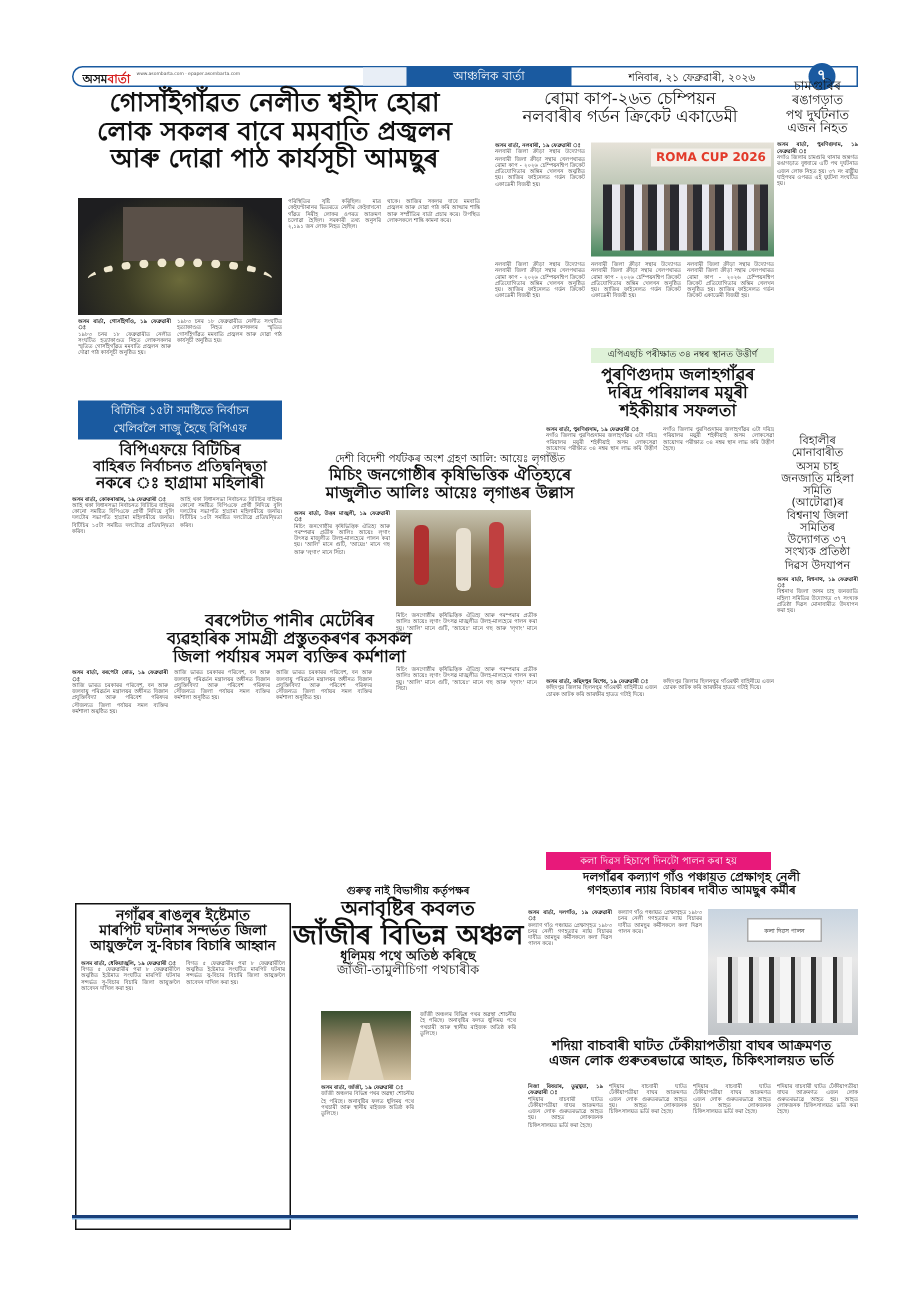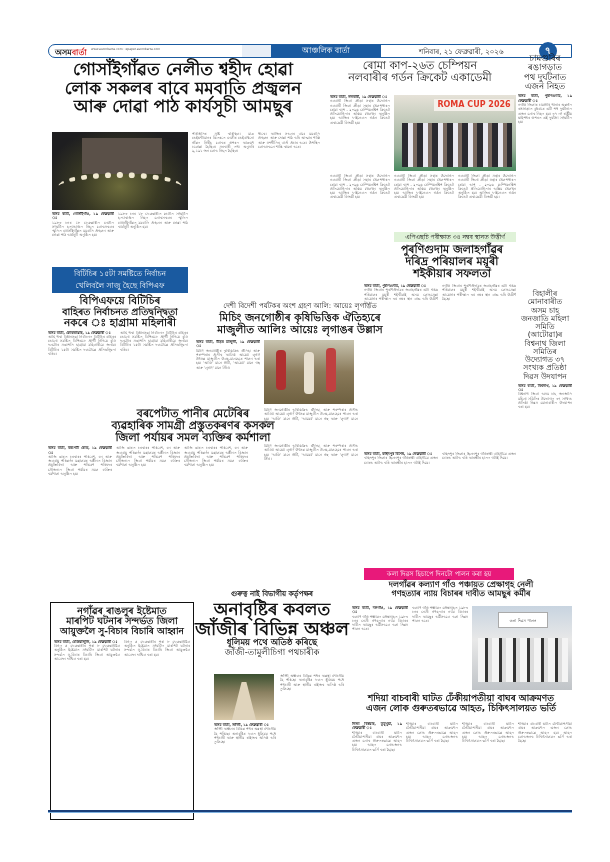--- a/index.html
+++ b/index.html
@@ -189,21 +189,21 @@
     <div class="body-text" style="height:80px;">কল্যাণ গাঁও পঞ্চায়ত প্ৰেক্ষাগৃহত ১৯৮৩ চনৰ নেলী গণহত্যাৰ ন্যায় বিচাৰৰ দাবীত আমছুৰ কৰ্মীসকলে কলা দিৱস পালন কৰে।</div>
   </div>
   <div class="body-text" style="position:absolute; left:372px; top:566px; width:56px; height:86px;">কল্যাণ গাঁও পঞ্চায়ত প্ৰেক্ষাগৃহত ১৯৮৩ চনৰ নেলী গণহত্যাৰ ন্যায় বিচাৰৰ দাবীত আমছুৰ কৰ্মীসকলে কলা দিৱস পালন কৰে।</div>
   <div class="photo" style="left:432px; top:566px; width:100px; height:84px; background: linear-gradient(180deg, #c8d4e0 0%, #e8e8e8 40%, #c0c4c8 100%);">
     <div style="position:absolute; left:26px; top:6px; width:50px; height:16px; background:#fff; border:1px solid #aaa; font-size:4px; text-align:center; line-height:16px; color:#333;">কলা দিৱস পালন</div>
     <div style="position:absolute; left:6px; top:32px; width:90px; height:44px; background: repeating-linear-gradient(90deg, #f4f4f4 0 7px, #333 7px 10px, #ddd 10px 14px);"></div>
   </div>
 
   <div class="col" style="left:152px; top:548px; width:160px;">
     <div class="kicker" style="font-weight:bold;">গুৰুত্ব নাই বিভাগীয় কৰ্তৃপক্ষৰ</div>
-    <div class="head-big" style="font-size:17px; font-weight:bold;">অনাবৃষ্টিৰ কবলত</div>
+    <div class="head-big" style="font-size:13px; font-weight:bold;">অনাবৃষ্টিৰ কবলত</div>
     <div class="head-big" style="font-size:18px; font-weight:bold;">জাঁজীৰ বিভিন্ন অঞ্চল</div>
     <div class="head-big" style="font-size:8.5px; font-weight:bold;">ধূলিময় পথে অতিষ্ঠ কৰিছে</div>
     <div class="head-big" style="font-size:8.5px; font-weight:normal;">জাঁজী-তামুলীচিগা পথচাৰীক</div>
   </div>
   <div class="photo" style="left:174px; top:634px; width:60px; height:46px; background: linear-gradient(180deg, #3a5030 0%, #8a8060 40%, #d8c8a8 100%);">
     <div style="position:absolute; left:18px; top:8px; width:24px; height:38px; background:#e0d4bc; clip-path:polygon(40% 0, 60% 0, 100% 100%, 0 100%);"></div>
   </div>
   <div style="position:absolute; left:174px; top:683px; width:62px;">
     <div class="body-text" style="font-weight:bold; color:#111;">অসম বাৰ্তা, জাঁজী, ১৯ ফেব্ৰুৱাৰী ঃ</div>
     <div class="body-text" style="height:78px;">জাঁজী অঞ্চলৰ বিভিন্ন পথৰ অৱস্থা শোচনীয় হৈ পৰিছে। অনাবৃষ্টিৰ ফলত ধূলিময় পথে পথচাৰী আৰু স্থানীয় ৰাইজক অতিষ্ঠ কৰি তুলিছে।</div>

